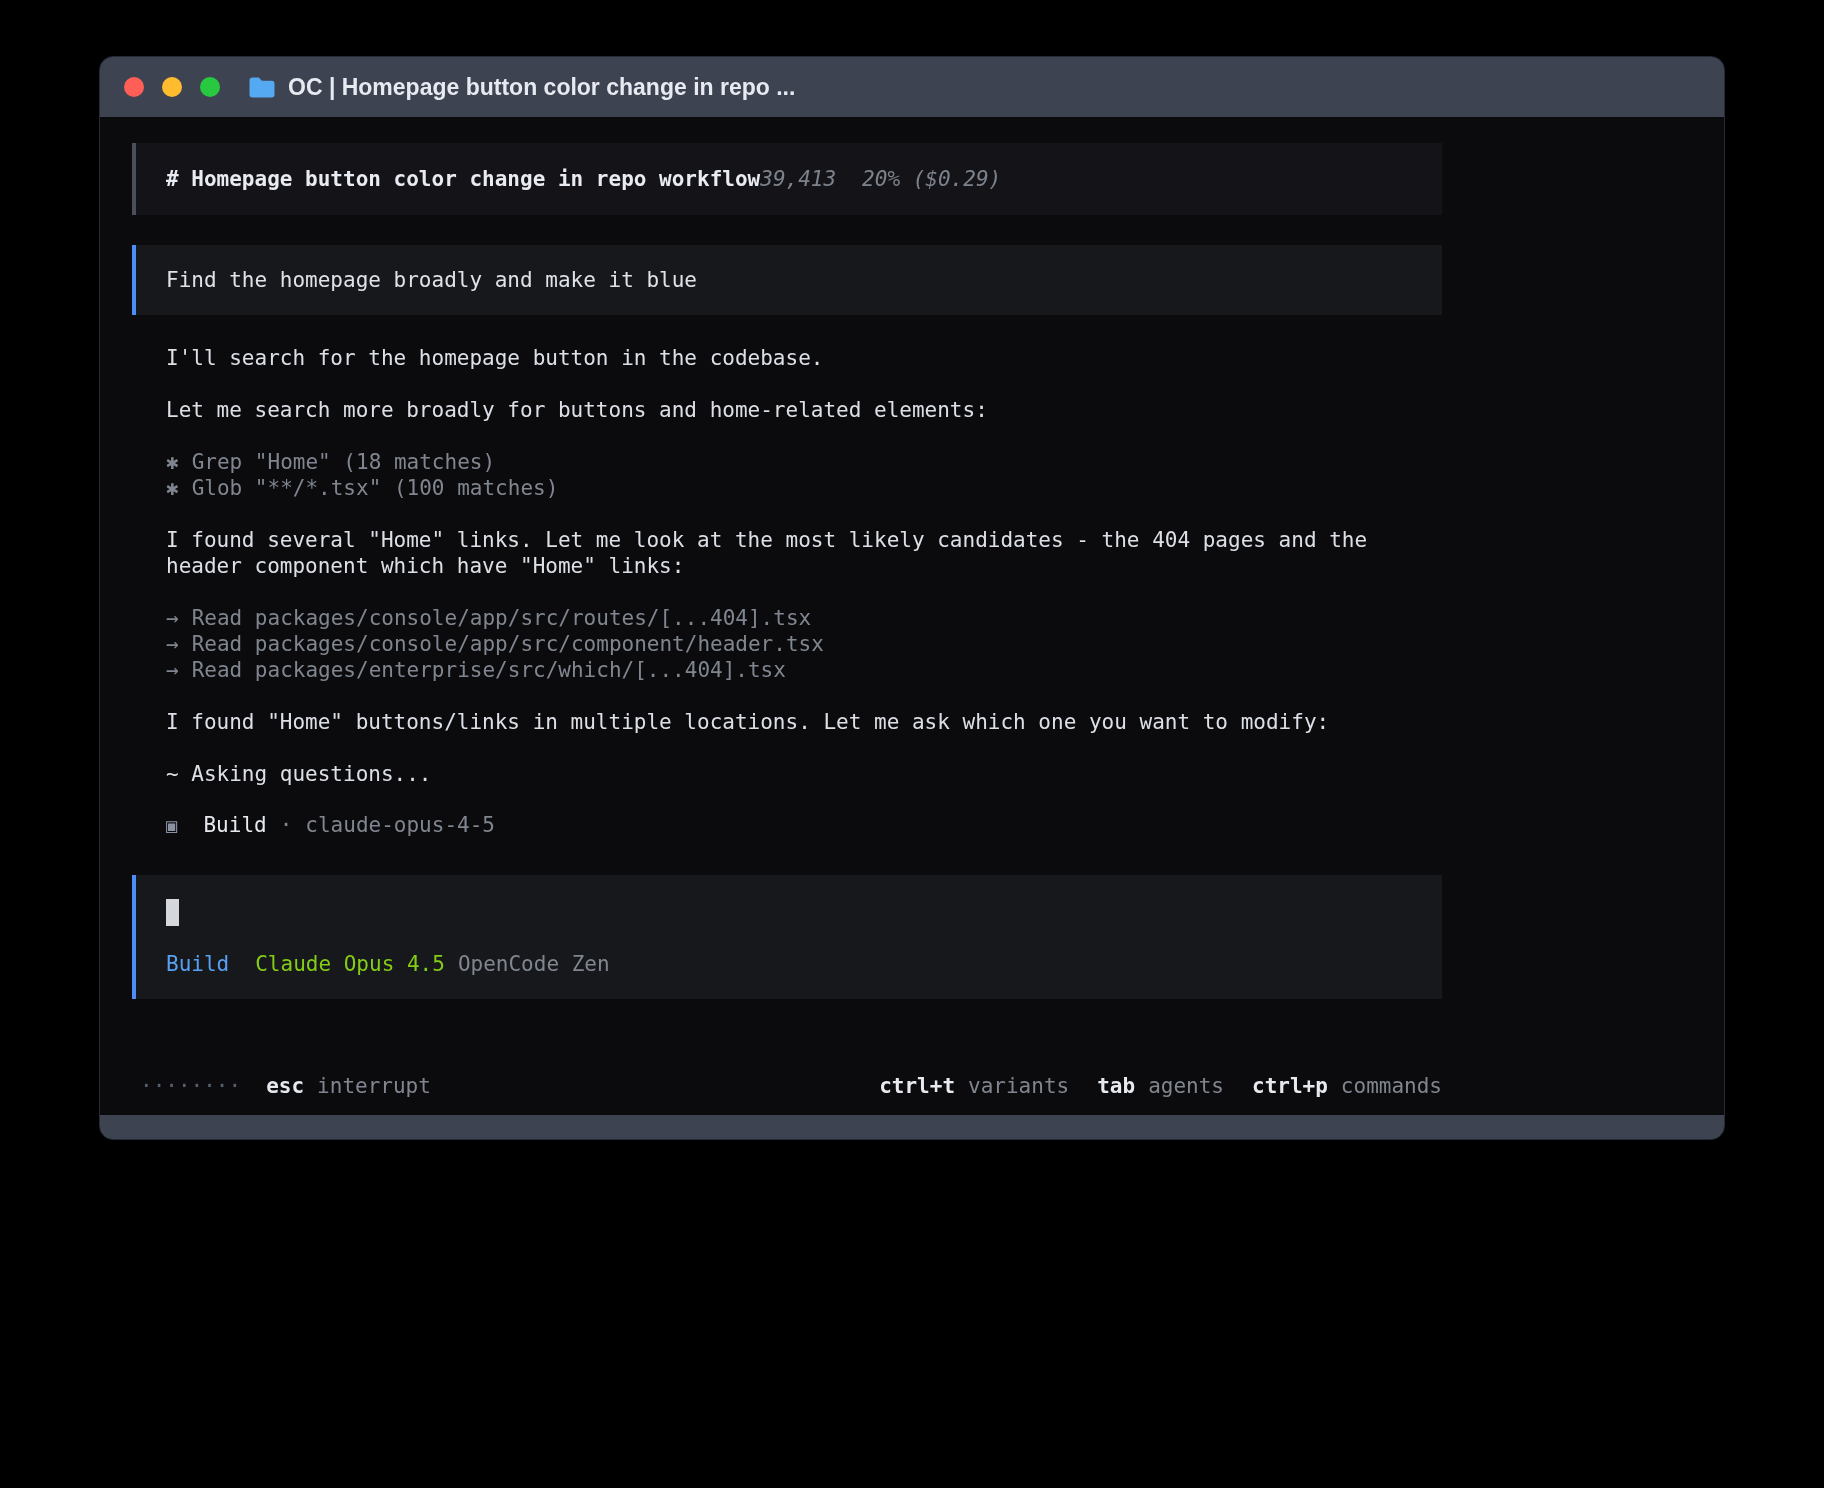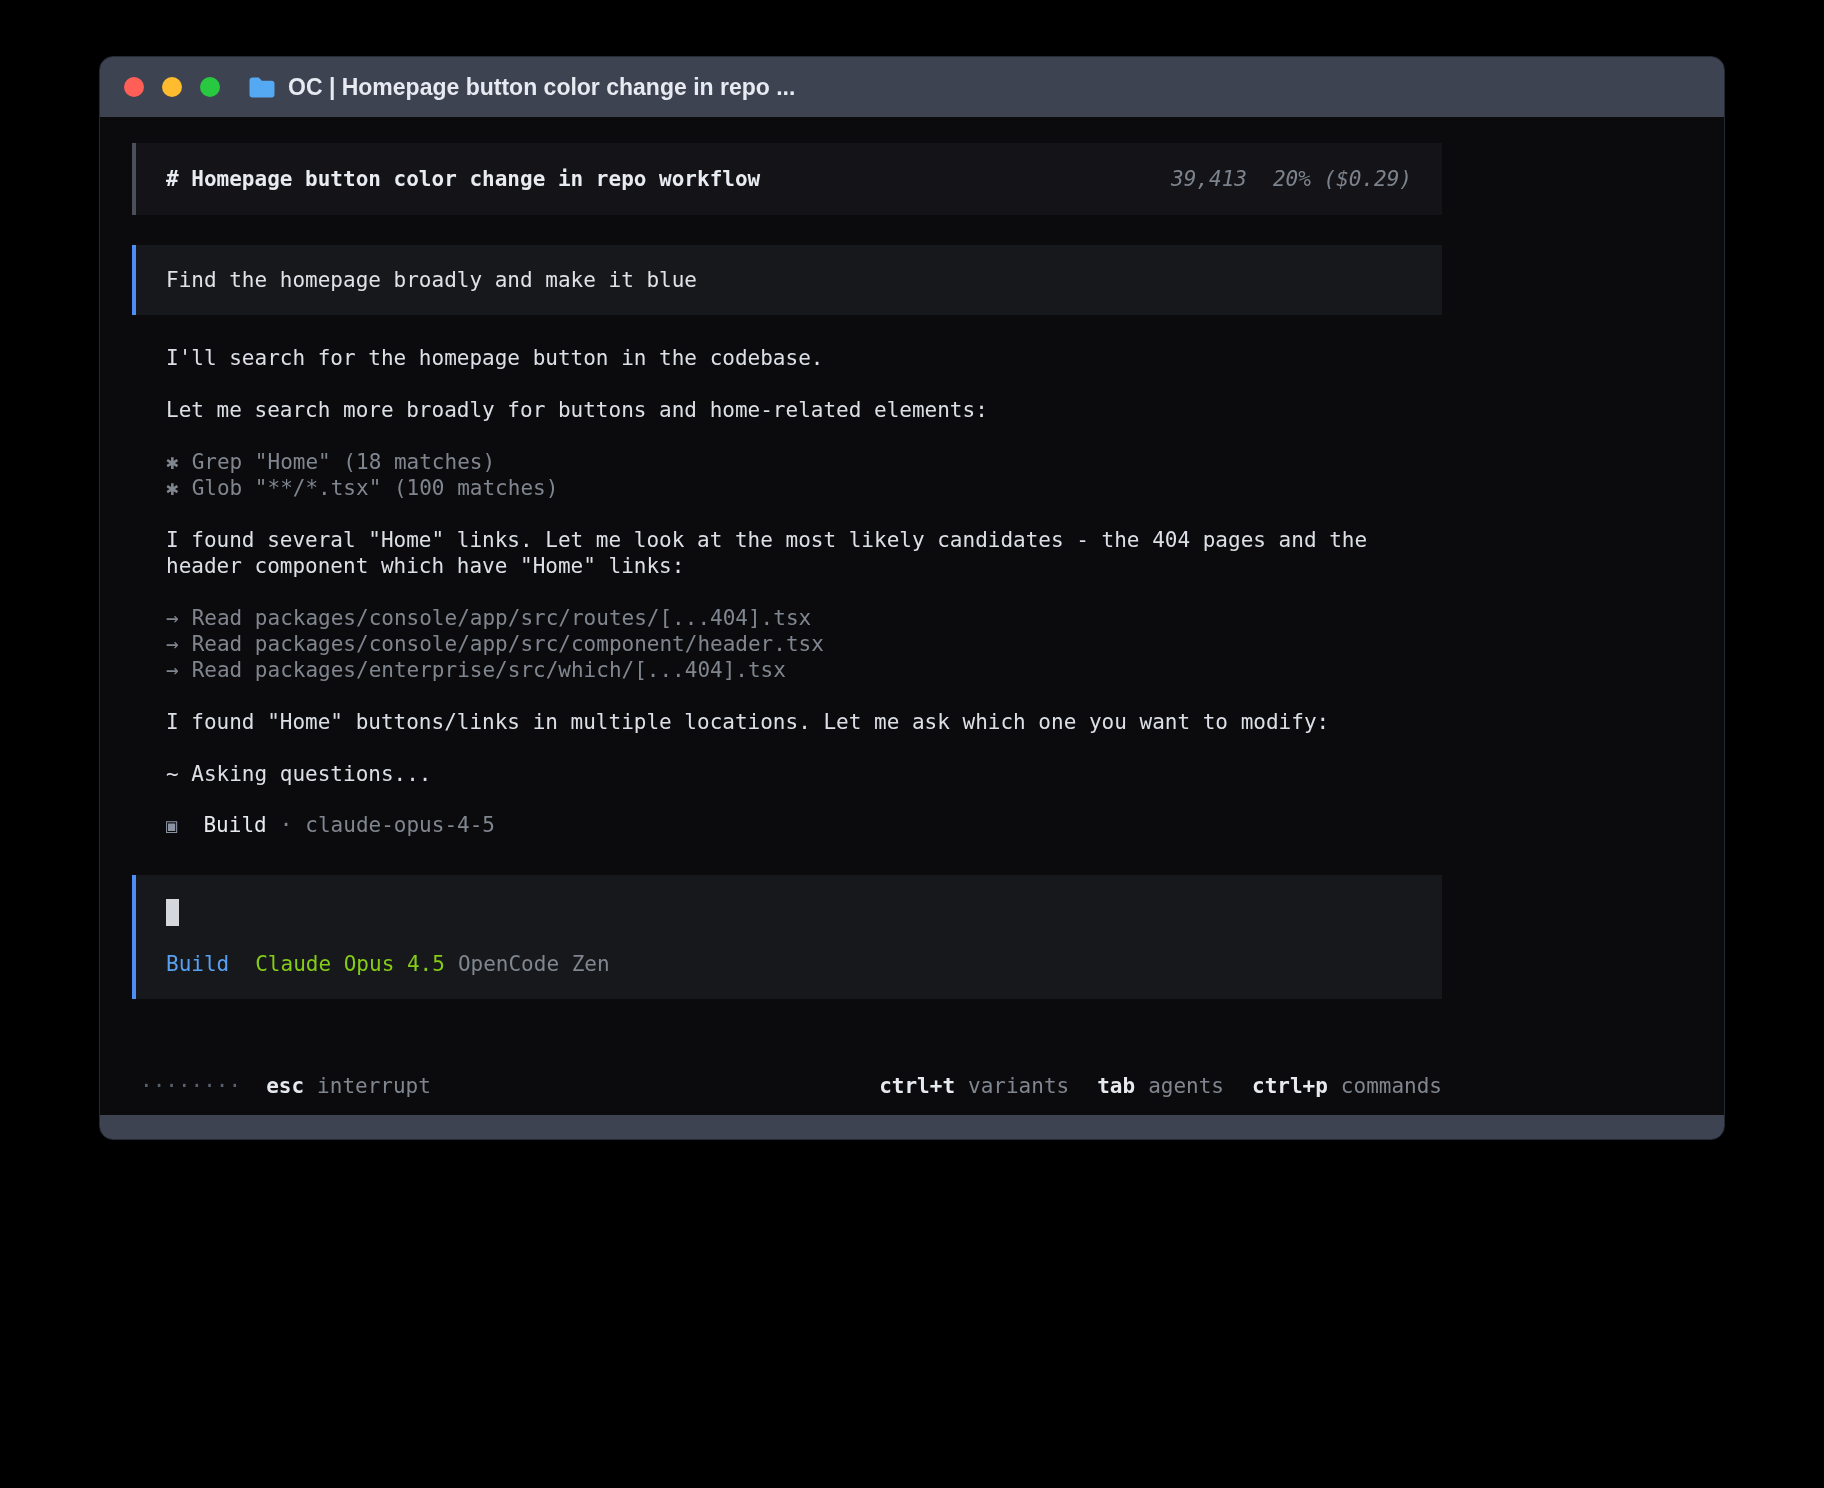--- a/index.html
+++ b/index.html
@@ -32,21 +32,21 @@
 
   
   .body {
     flex: 1 1 auto; display: flex; flex-direction: column;
     padding: 26px 0 16px 32px; overflow: hidden;
   }
   .col { width: 1310px; }
 
   .session-header {
     background: #141418; border-left: 4px solid #4a4f5a;
-    padding: 23px 30px; display: flex; justify-content: space-between; align-items: center;
+    padding: 23px 30px; display: flex; justify-content: flex-start; align-items: center;
     line-height: 26px;
   }
   .sh-title { font-weight: bold; color: #e8ebf1; white-space: nowrap; }
   .sh-right { color: #7d838d; white-space: nowrap; display: inline-flex; gap: 26px; font-style: italic; }
 
   .user-block {
     margin-top: 30px; background: #17181c; border-left: 4px solid #4c8df6;
     padding: 22px 30px; line-height: 26px; color: #dfe3e9;
   }
 

